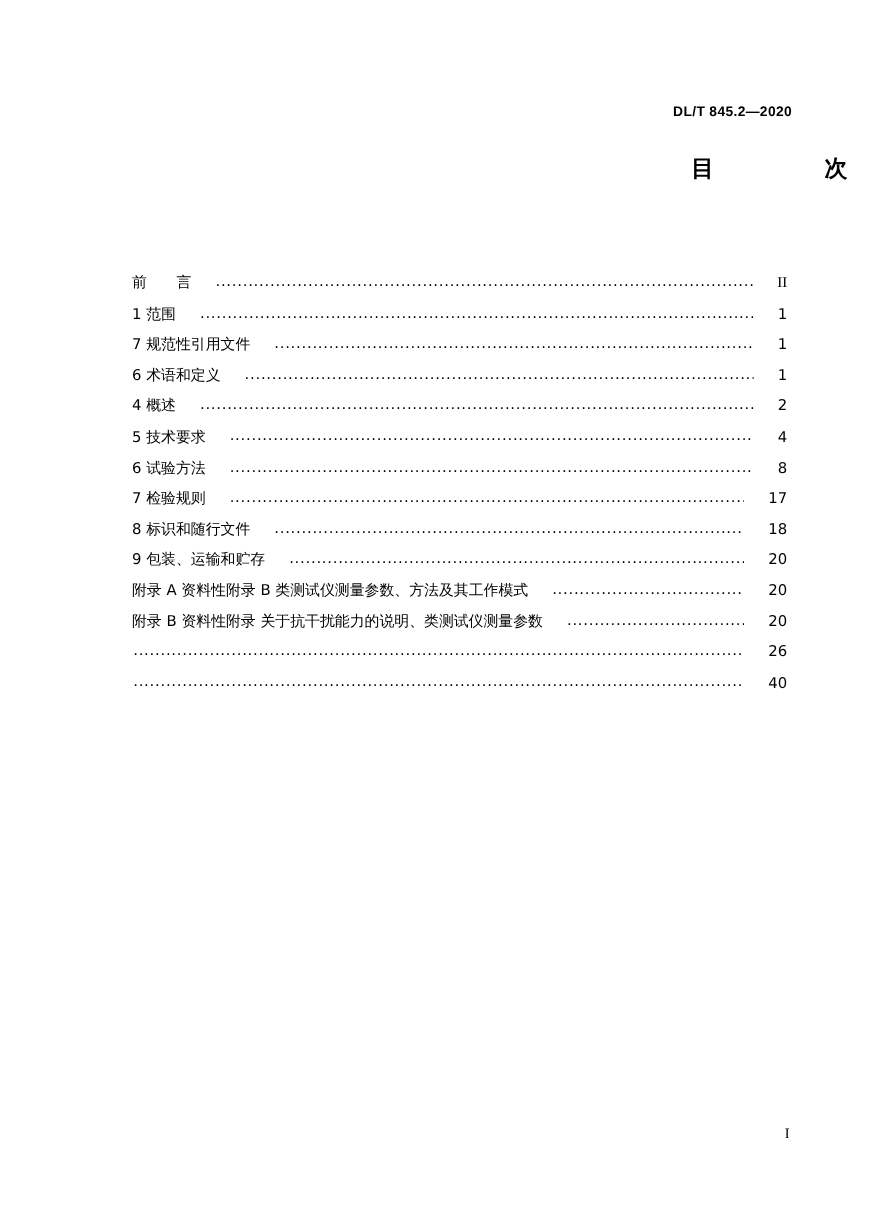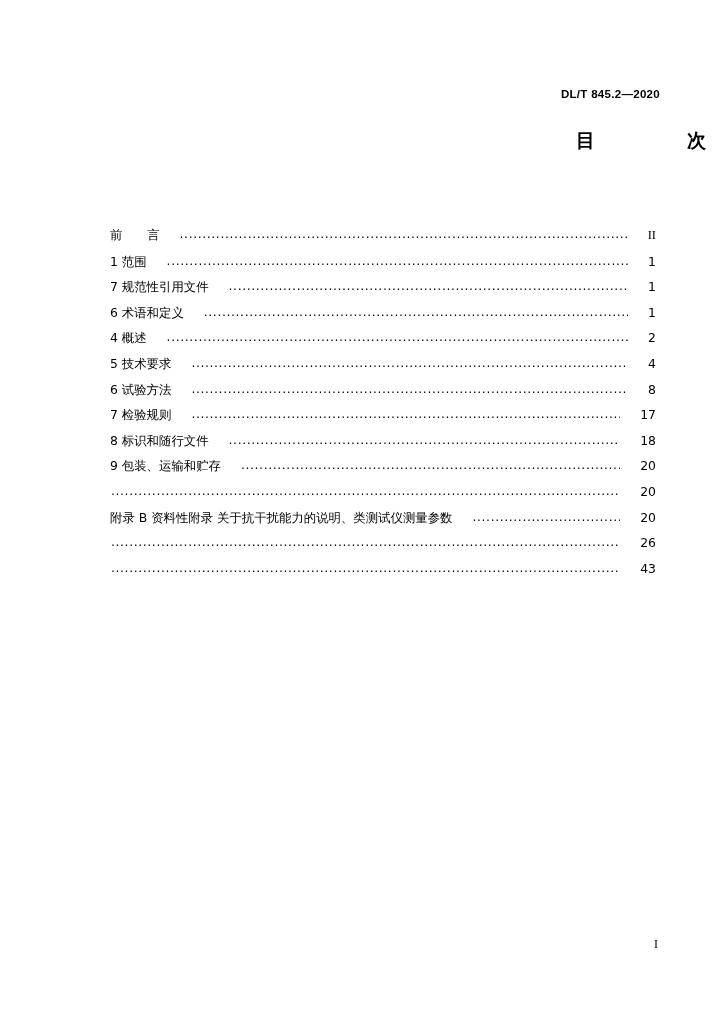--- a/index.html
+++ b/index.html
@@ -151,33 +151,34 @@
         <span class="toc-label">8 标识和随行文件</span>
         <span class="toc-dots">............................................................................................................................................................................................................................</span>
         <span class="toc-page">18</span>
       </div>
       <div class="toc-entry">
         <span class="toc-label">9 包装、运输和贮存</span>
         <span class="toc-dots">............................................................................................................................................................................................................................</span>
         <span class="toc-page">20</span>
       </div>
       <div class="toc-entry">
+        <span class="toc-label">附录 A 资料性附录  B 类测试仪测量参数、方法及其工作模式</span>
         <span class="toc-dots">............................................................................................................................................................................................................................</span>
         <span class="toc-page">20</span>
       </div>
       <div class="toc-entry">
         <span class="toc-label">附录 B 资料性附录  关于抗干扰能力的说明、类测试仪测量参数</span>
         <span class="toc-dots">............................................................................................................................................................................................................................</span>
         <span class="toc-page">20</span>
       </div>
       <div class="toc-entry">
         <span class="toc-dots">............................................................................................................................................................................................................................</span>
         <span class="toc-page">26</span>
       </div>
       <div class="toc-entry">
         <span class="toc-dots">............................................................................................................................................................................................................................</span>
-        <span class="toc-page">43</span>
+        <span class="toc-page">40</span>
       </div>
     </div>
 
   <div class="footer-page">I</div>
 
 </div>
 
 </body></html>

